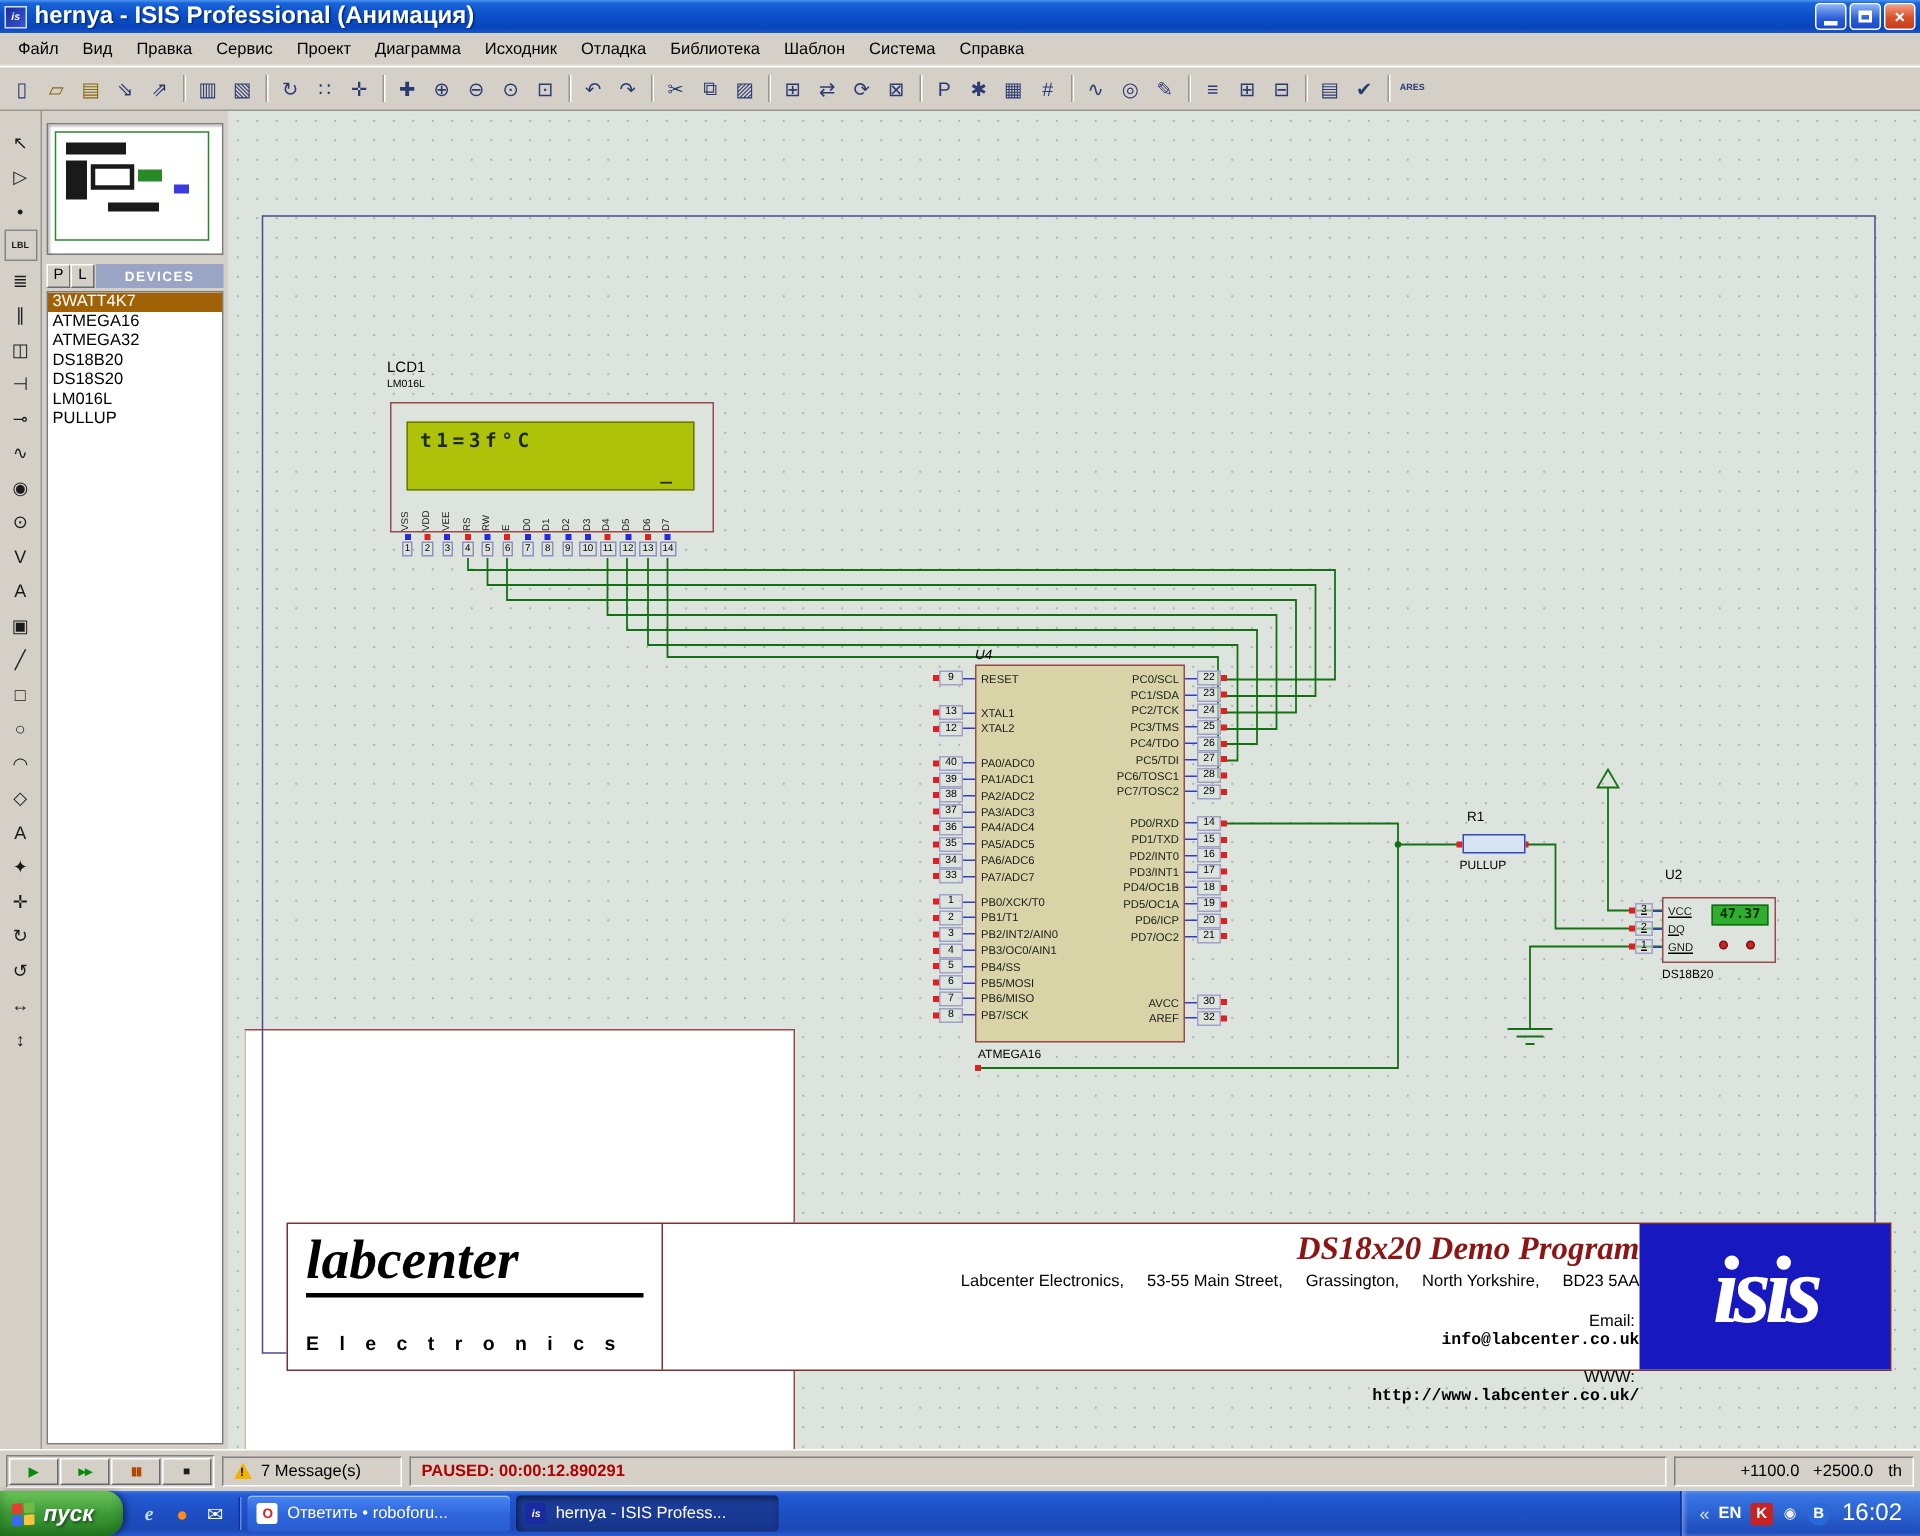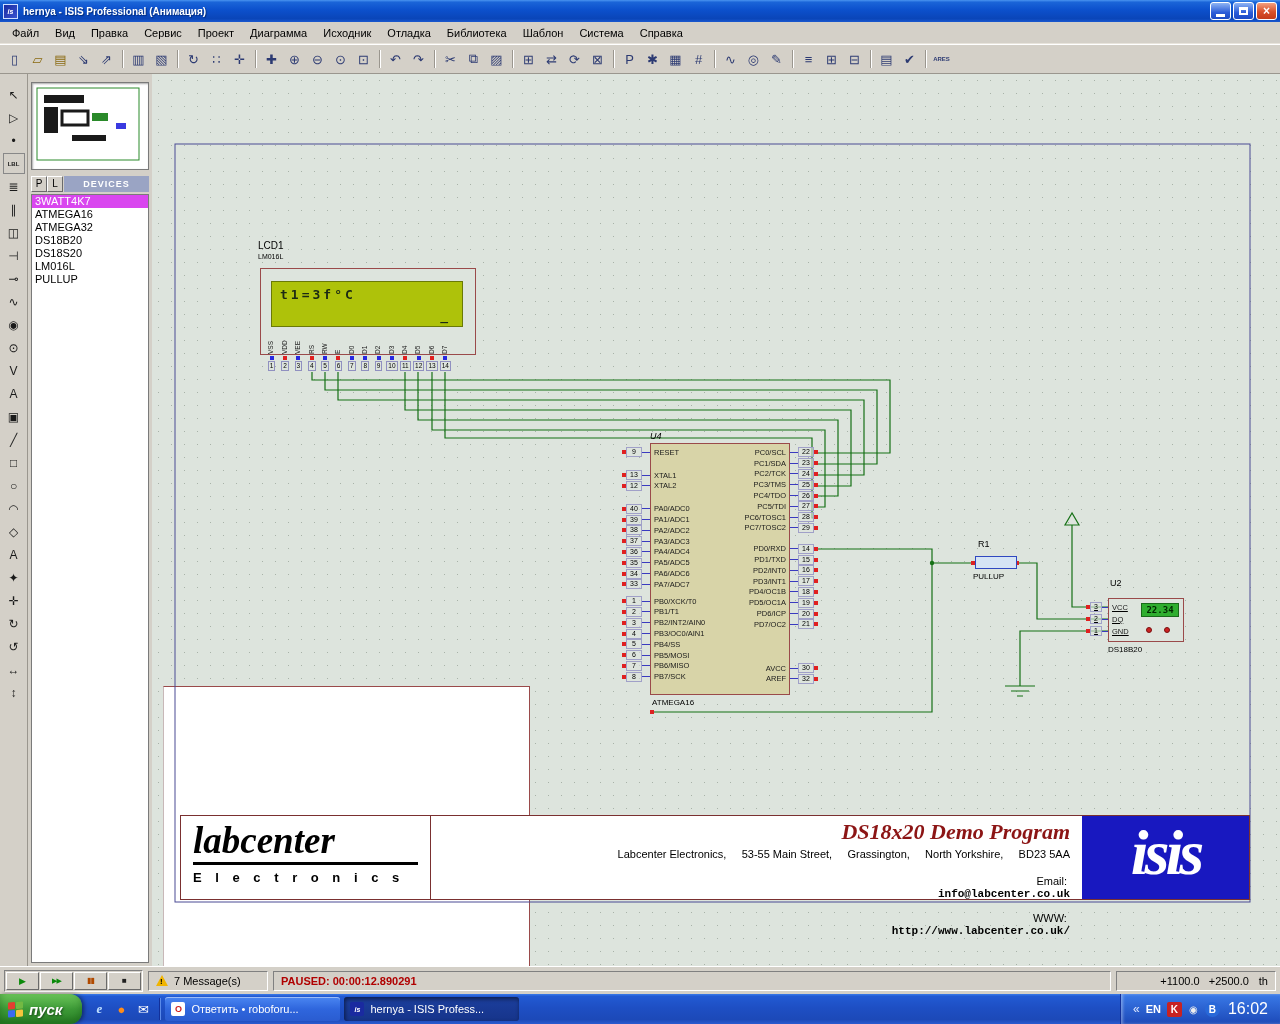--- a/index.html
+++ b/index.html
@@ -4,21 +4,21 @@
 <style>
 *{margin:0;padding:0;box-sizing:border-box;}
 html,body{width:1280px;height:1024px;overflow:hidden;}
 body{font-family:"Liberation Sans",sans-serif;background:#d4d0c8;position:relative;}
 
 
 .titlebar{position:absolute;left:0;top:0;width:1280px;height:22px;display:flex;align-items:center;padding:0 3px;
 background:linear-gradient(180deg,#4a94f0 0%,#1a64d8 10%,#0c50cc 45%,#0a45b8 85%,#1958d0 100%);}
 .app-icon{width:15px;height:15px;background:linear-gradient(135deg,#1a2aa0,#3a56d0);border:1px solid #cfe0ff;color:#fff;
 font-size:7px;font-style:italic;font-weight:bold;display:flex;align-items:center;justify-content:center;}
-.title-text{flex:1;margin-left:5px;color:#fff;font-weight:bold;font-size:10px;text-shadow:1px 1px 1px #012a7a;white-space:nowrap;}
+.title-text{flex:1;margin-left:5px;color:#fff;font-weight:bold;font-size:16px;text-shadow:1px 1px 1px #012a7a;white-space:nowrap;}
 .win-btn{width:21px;height:18px;margin-left:2px;border:1px solid #fff;border-radius:3px;display:flex;align-items:center;justify-content:center;color:#fff;font-size:11px;}
 .btn-min,.btn-max{background:linear-gradient(180deg,#8fb4f4,#2a5cd8 60%,#1c4ac4);}
 .btn-close{background:linear-gradient(180deg,#f4a080,#d8502a 55%,#c43c1a);}
 .glyph-min{width:9px;height:3px;background:#fff;margin-top:8px;}
 .glyph-max{width:9px;height:8px;border:2px solid #fff;border-top-width:3px;}
 .glyph-close{font-size:12px;font-weight:bold;line-height:1;}
 
 
 .menubar{position:absolute;left:0;top:22px;width:1280px;height:22px;background:#d4d0c8;display:flex;align-items:center;padding-left:4px;font-size:11px;border-bottom:1px solid #e8e4dc;}
 .menu-item{padding:3px 8px;color:#000;cursor:default;}
@@ -37,21 +37,21 @@
 .sbtn.txt{font-size:6px;font-weight:bold;border:1px solid #888;}
 
 
 .left-panel{position:absolute;left:28px;top:74px;width:124px;height:892px;background:#d4d0c8;display:flex;flex-direction:column;}
 .overview{margin:8px 3px 4px 3px;height:88px;background:#fff;border:1px solid #7a7a7a;box-shadow:inset 1px 1px 2px #aaa;}
 .panel-header{display:flex;height:16px;margin:2px 3px;}
 .ph-btn{width:16px;height:16px;background:#d4d0c8;border:1px solid;border-color:#fff #6a6a6a #6a6a6a #fff;font-size:10px;text-align:center;line-height:14px;}
 .ph-title{flex:1;margin-left:1px;background:#9aa4c4;color:#fff;font-size:9px;font-weight:bold;text-align:center;line-height:16px;letter-spacing:1px;}
 .device-list{flex:1;margin:0 3px 3px 3px;background:#fff;border:1px solid #7a7a7a;font-size:11px;overflow:hidden;}
 .dev-item{height:13px;line-height:13px;padding-left:3px;white-space:nowrap;}
-.dev-item.selected{background:#d946ef;color:#fff;}
+.dev-item.selected{background:#a16207;color:#fff;}
 
 
 .canvas{position:absolute;left:152px;top:74px;width:1128px;height:892px;overflow:hidden;
 background-color:#dde4dd;background-image:radial-gradient(circle,#a8b2a8 0.9px,transparent 1px);background-size:13px 13px;}
 .white-region{position:absolute;left:11px;top:612px;width:367px;height:280px;background:#fff;
 border-top:1px solid #9a4a4a;border-right:1px solid #9a4a4a;border-left:1px solid #c8b8b8;}
 svg.wires{position:absolute;left:0;top:0;}
 .comp-label{position:absolute;color:#000;white-space:nowrap;}
 .lcd-box{position:absolute;left:108px;top:194px;width:216px;height:87px;background:#dde4dd;border:1px solid #9a4a4a;}
 .lcd-screen{position:absolute;left:10px;top:12px;width:192px;height:46px;background:#aec20a;border:1px solid #6a7a06;
@@ -78,24 +78,24 @@
 .u2-box{position:absolute;left:956px;top:524px;width:76px;height:44px;background:#dde4dd;border:1px solid #9a4a4a;}
 .u2-screen{position:absolute;left:32px;top:4px;width:38px;height:14px;background:#2fae2f;border:1px solid #1a6a1a;
 color:#002800;font-family:"DejaVu Sans Mono",monospace;font-size:9px;font-weight:bold;text-align:center;line-height:12px;}
 .u2-led{position:absolute;width:6px;height:6px;border-radius:50%;background:#cc2222;border:1px solid #7a1010;}
 .u2-pins{position:absolute;left:934px;top:527px;width:92px;}
 .u2-row{display:flex;align-items:center;height:12px;text-decoration:underline;}
 .u2-row .pin-num{width:12px;}
 .u2-row .pin-stub{width:6px;}
 
 
-.banner{position:absolute;left:28px;top:741px;width:1070px;height:85px;background:#fff;border:1px solid #7a3030;display:flex;gap:12px;}
+.banner{position:absolute;left:39px;top:741px;width:1070px;height:99px;background:#fff;border:1px solid #7a3030;display:flex;}
 .tb-logo{width:250px;border-right:1px solid #7a3030;padding:4px 12px;}
 .logo-script{font-family:"Liberation Serif",serif;font-style:italic;font-weight:bold;font-size:37px;line-height:42px;border-bottom:3px solid #000;color:#000;}
-.logo-sub{font-size:13px;font-weight:bold;letter-spacing:5px;margin-top:5px;color:#000;}
+.logo-sub{font-size:13px;font-weight:bold;letter-spacing:5px;margin-top:23px;color:#000;}
 .tb-mid{flex:1;text-align:right;padding-top:3px;}
 .tb-title{font-family:"Liberation Serif",serif;font-style:italic;font-weight:bold;font-size:22px;color:#8c1515;}
 .tb-line{font-size:11px;margin-top:3px;color:#000;white-space:pre;}
 .mono{font-family:Liberation Mono, monospace;font-weight:bold;}
 .tb-isis{width:167px;background:#1818c0;color:#fff;display:flex;align-items:center;justify-content:center;
 font-family:"Liberation Serif",serif;font-style:italic;font-weight:bold;font-size:64px;letter-spacing:-4px;padding-bottom:10px;}
 
 
 .statusbar{position:absolute;left:0;top:966px;width:1280px;height:28px;background:#d4d0c8;border-top:1px solid #fff;
 display:flex;align-items:center;gap:5px;padding:0 4px;}
@@ -644,21 +644,21 @@
       </div>
       </div>
   </div>
 
   <div class="comp-label" style="left:826px;top:465px;font-size:9px;" data-name="resistor-ref-label">R1</div>
   <div class="r1-box" data-name="resistor-component"></div>
   <div class="comp-label" style="left:821px;top:498px;font-size:8px;" data-name="resistor-part-label">PULLUP</div>
 
   <div class="comp-label" style="left:958px;top:504px;font-size:9px;" data-name="sensor-ref-label">U2</div>
   <div class="u2-box" data-name="sensor-component">
-    <div class="u2-screen" data-name="sensor-display">22.34</div>
+    <div class="u2-screen" data-name="sensor-display">47.37</div>
     <span class="u2-led" style="left:37px;top:28px;" data-name="sensor-led-icon"></span>
     <span class="u2-led" style="left:55px;top:28px;" data-name="sensor-led-icon"></span>
   </div>
   <div class="u2-pins" data-name="sensor-pins">
       <div class="u2-row" data-name="sensor-pin">
       <span class="pin-state" data-name="pin-state-indicator" data-state="r"></span>
       <span class="pin-num" data-name="pin-number">3</span>
       <span class="pin-stub" data-name="pin-stub"></span>
       <span class="pin-label" data-name="pin-label">VCC</span>
     </div>

